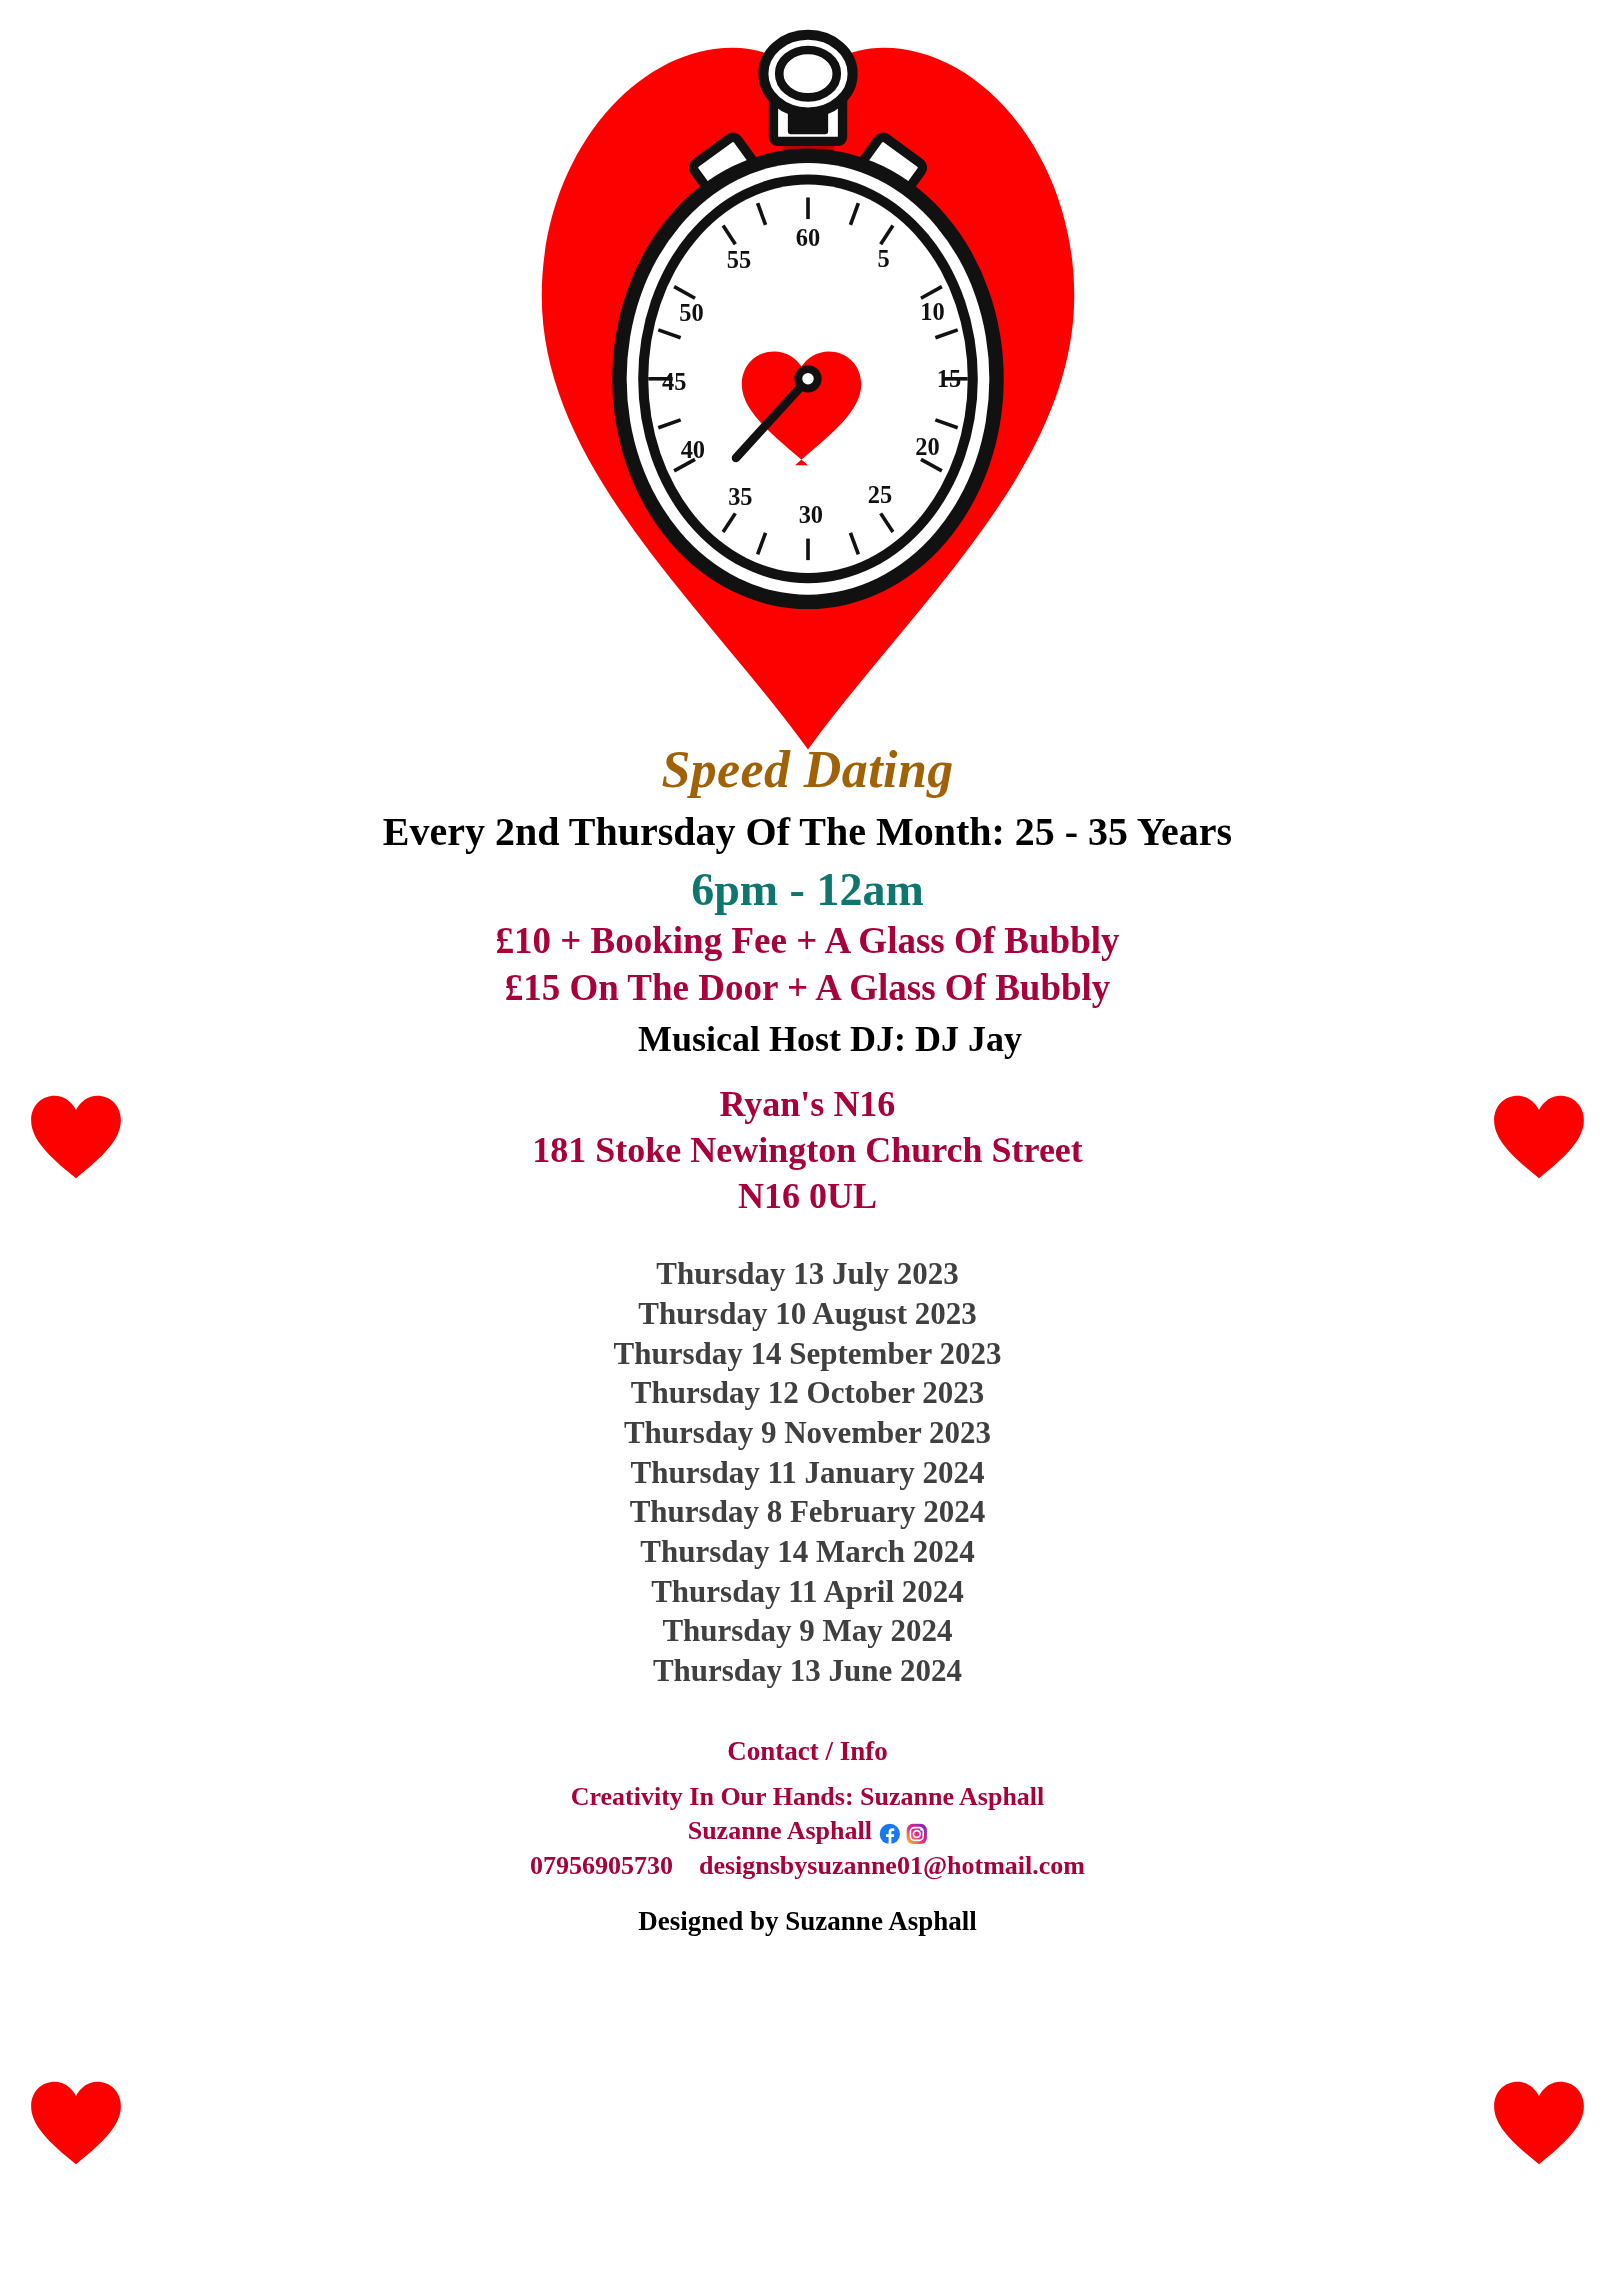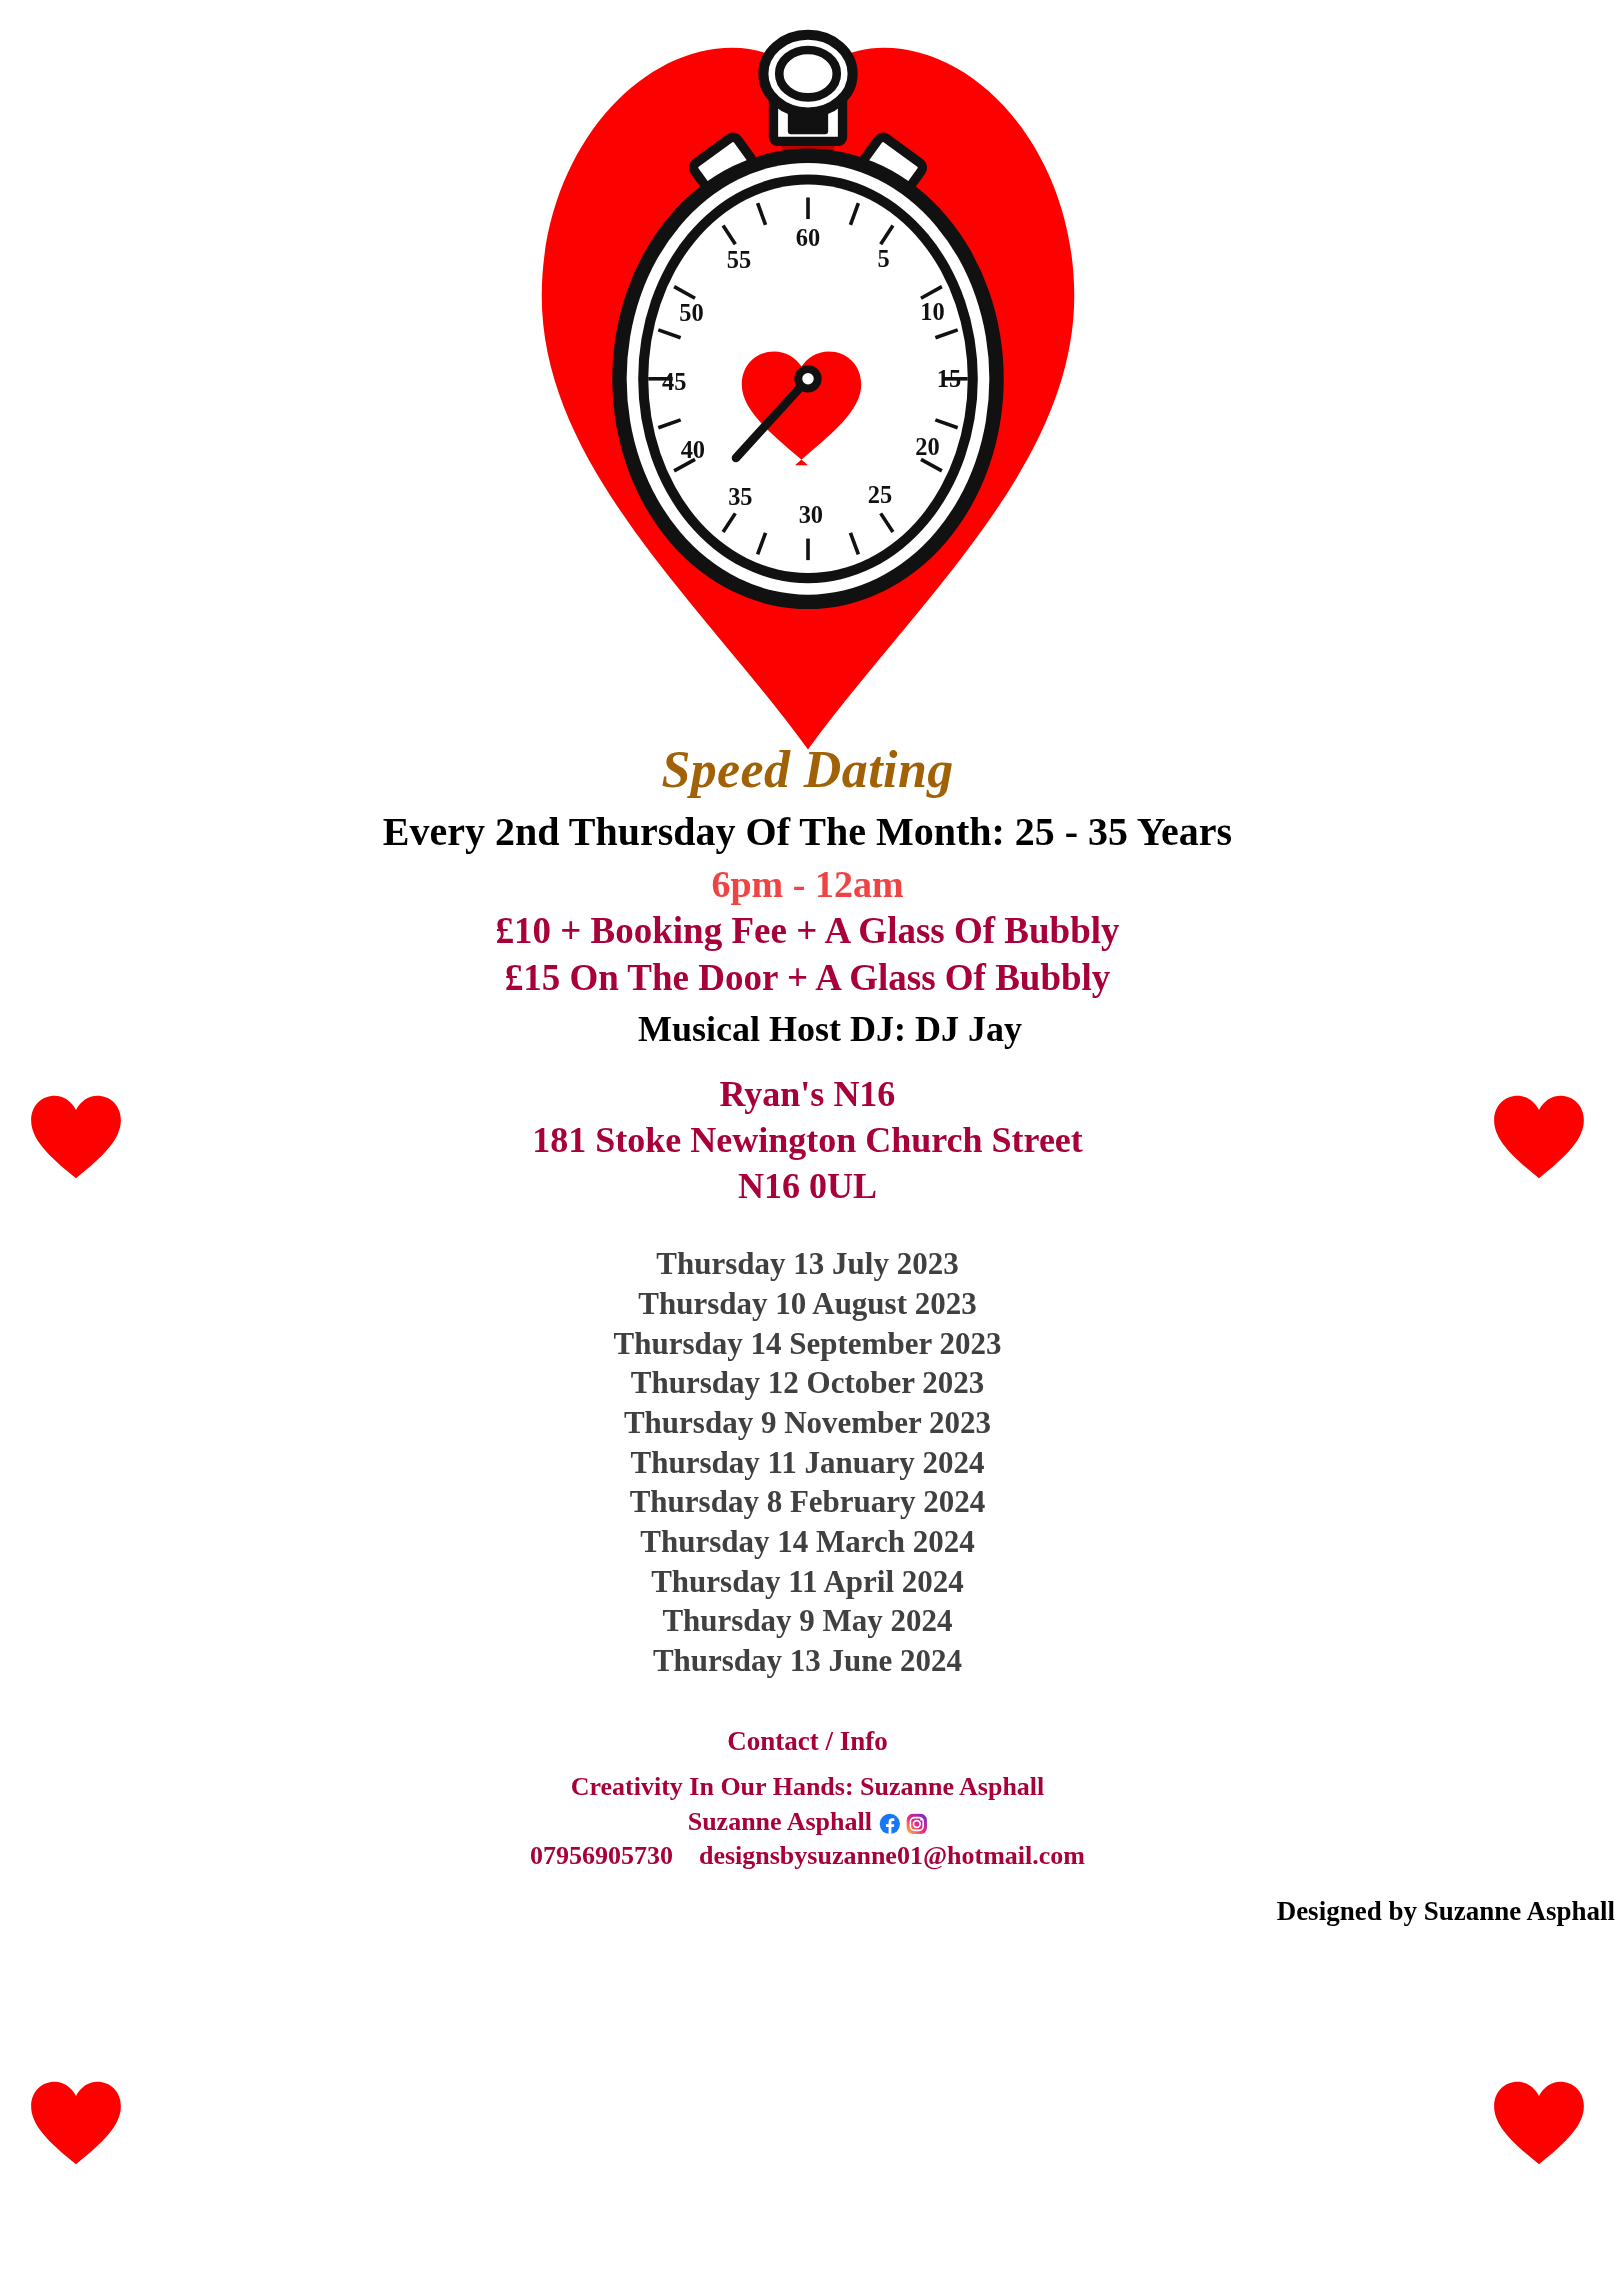--- a/index.html
+++ b/index.html
@@ -61,22 +61,22 @@
   }
   .line-black {
     font-weight: bold;
     font-size: 40px;
     color: #000000;
     line-height: 1.22;
     margin: 4px;
   }
   .line-red {
     font-weight: bold;
-    font-size: 38px;
-    color: #ef4444;
+    font-size: 46px;
+    color: #0f766e;
     line-height: 1.24;
     margin: 0;
   }
   .price-line {
     font-weight: bold;
     font-size: 37px;
     color: #a8003a;
     line-height: 1.26;
     margin: 0;
   }
@@ -128,21 +128,20 @@
     align-items: center;
     gap: 5px;
     transform: translateY(2.2px);
   }
   .social-icons svg { display: block; }
   .designed {
     font-weight: bold;
     font-size: 27px;
     color: #000000;
     margin-top: 21.6px;
-    text-align: right;
   }
 </style>
 </head>
 <body>
 
 <div class="corner-heart ch-left-mid">
   <svg viewBox="0 0 100 92" xmlns="http://www.w3.org/2000/svg" aria-hidden="true">
     <path d="M50 90 C20 66 2 48 2 28 C2 12 14 2 27 2 C37 2 45 8 50 17 C55 8 63 2 73 2 C86 2 98 12 98 28 C98 48 80 66 50 90 Z" fill="#fd0000"></path>
   </svg>
 </div>

